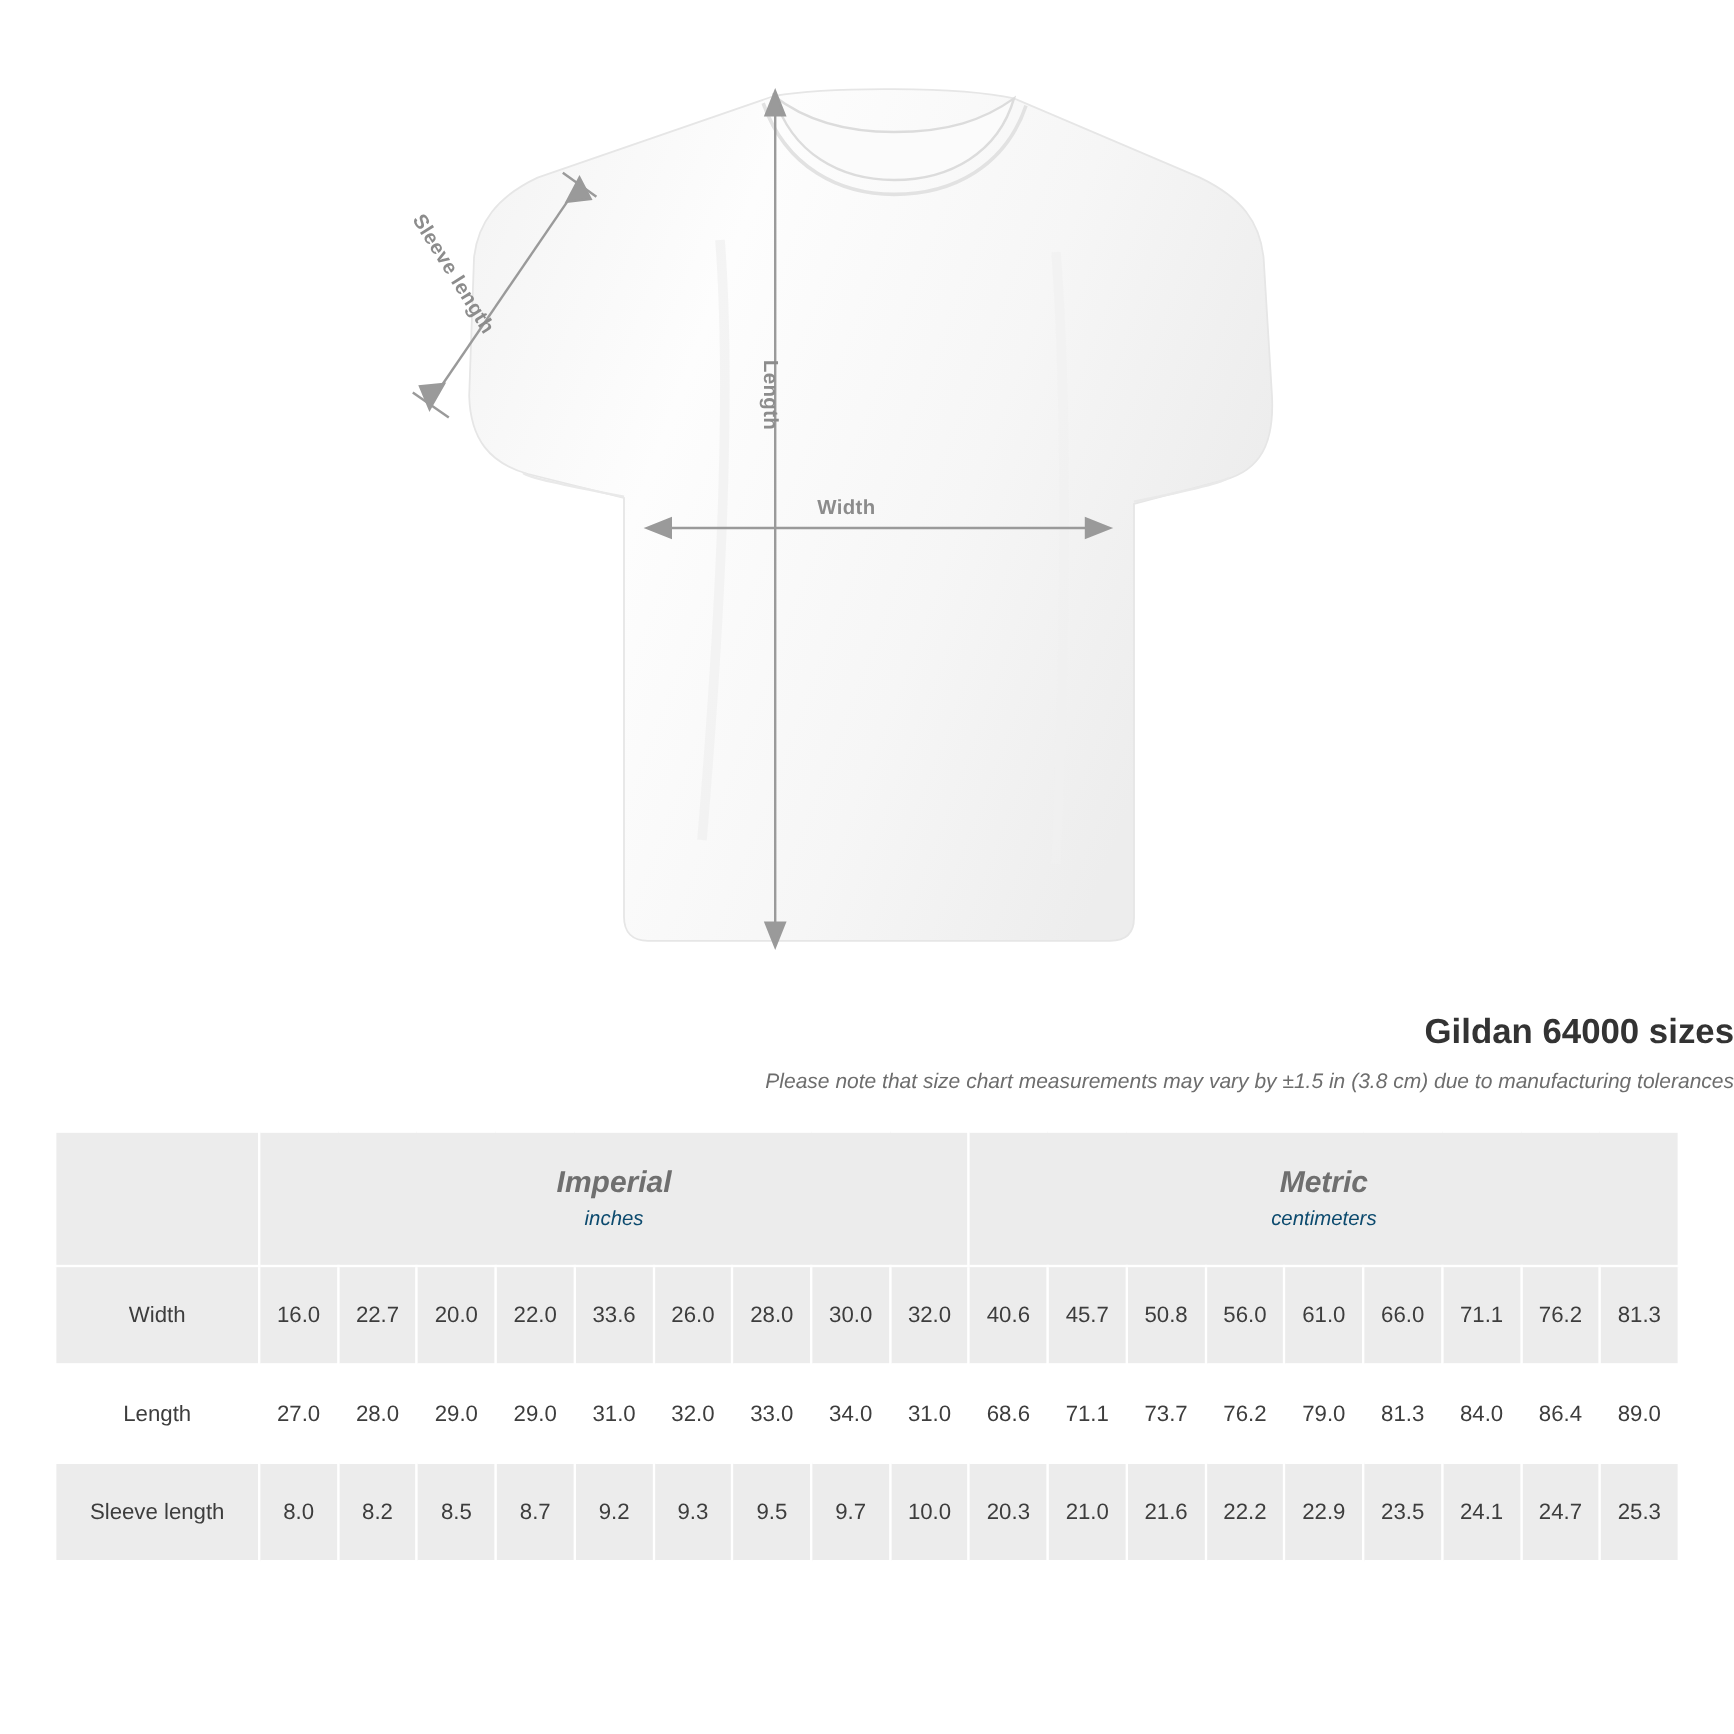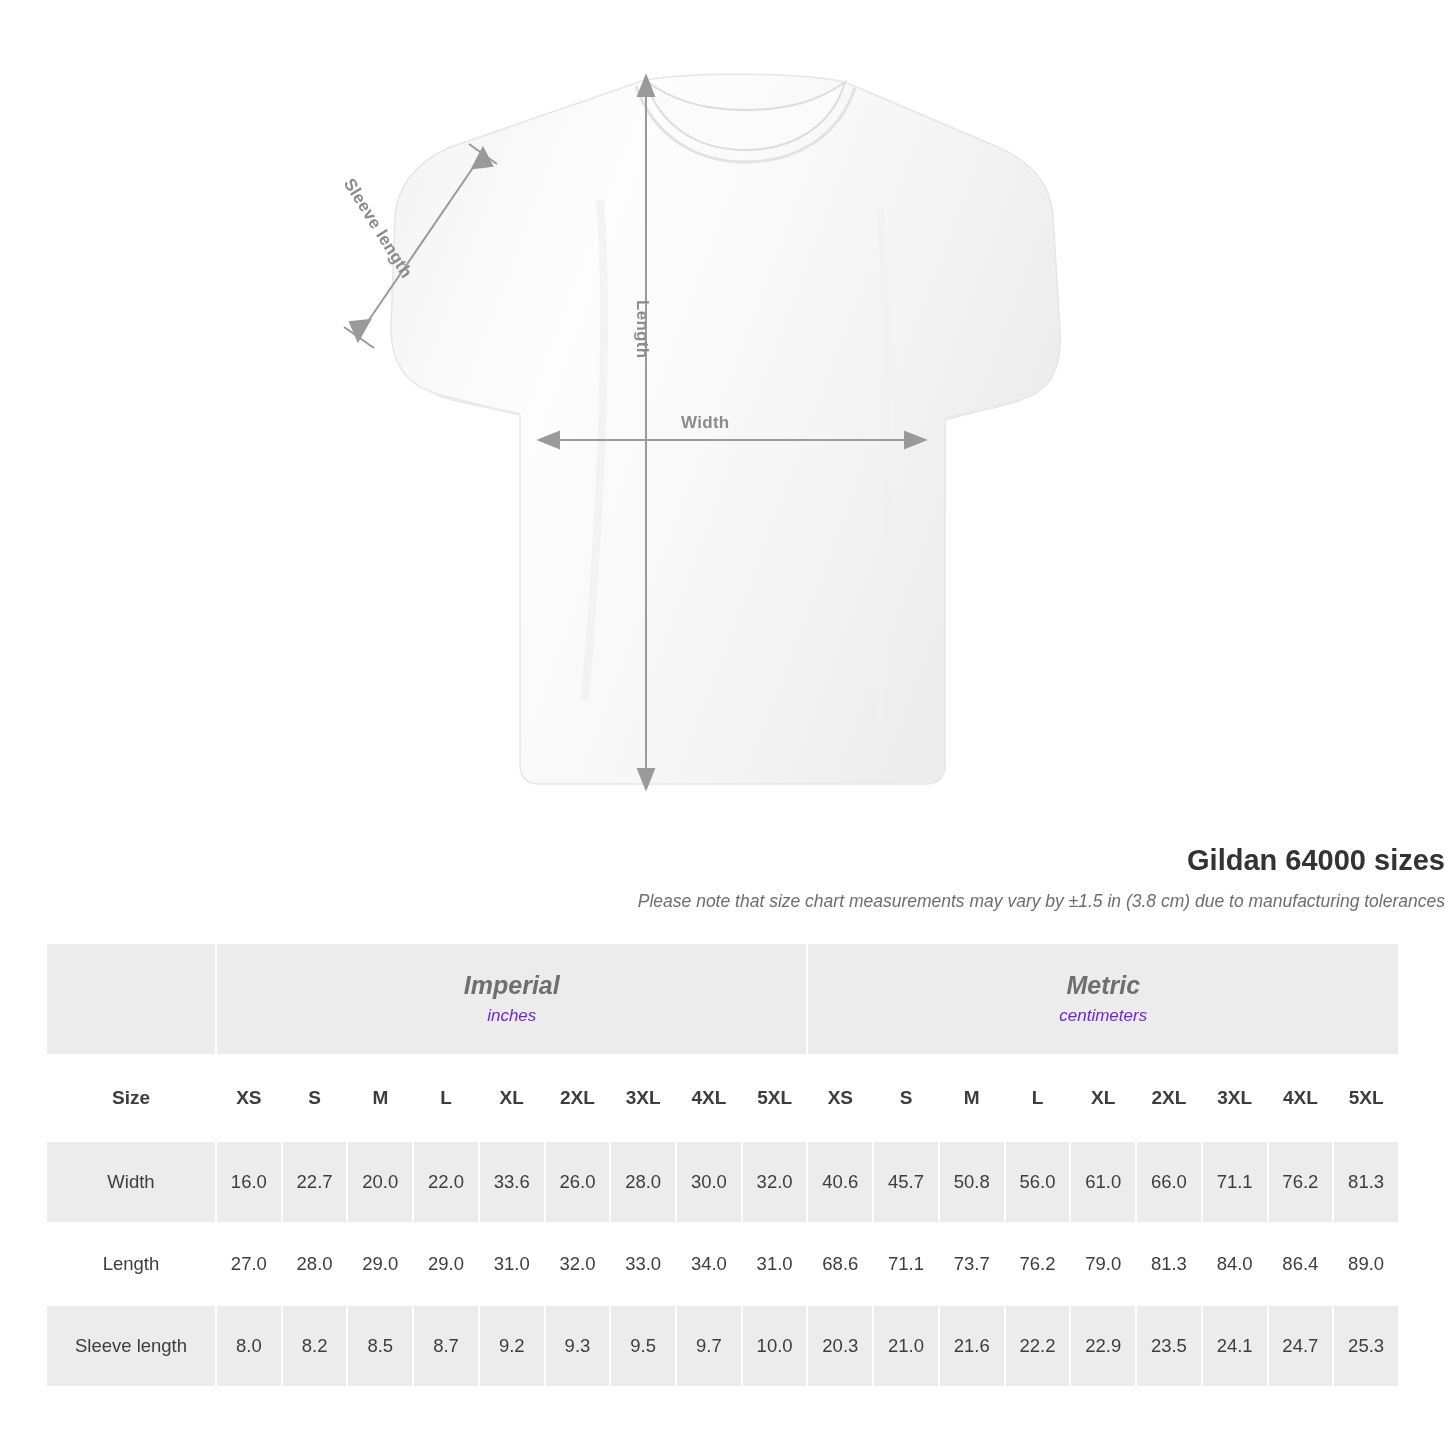--- a/index.html
+++ b/index.html
@@ -95,21 +95,21 @@
   .unit-head .unit-name {
     font-size: 25px;
     font-style: italic;
     font-weight: bold;
     color: #6f6f6f;
     line-height: 1.1;
   }
   .unit-head .unit-sub {
     font-size: 17px;
     font-style: italic;
-    color: #6d28d9;
+    color: #0c4a6e;
     padding-top: 6px;
   }
   .row-head {
     font-weight: bold;
     font-size: 19px;
     color: #3d3d3d;
   }
   tr.r-sizes td { height: 84px; background: #ffffff; font-weight: bold; font-size: 19px;}
   tr.r-sizes td.row-head { background: #ffffff; }
   tr.r-alt td { height: 80px; background: #ececec; }
@@ -196,41 +196,20 @@
         <tr class="r-units">
           <td class="unit-head"></td>
           <td class="unit-head" colspan="9">
             <div class="unit-name">Imperial</div>
             <div class="unit-sub">inches</div>
           </td>
           <td class="unit-head" colspan="9">
             <div class="unit-name">Metric</div>
             <div class="unit-sub">centimeters</div>
           </td>
-        </tr>
-        <tr class="r-sizes">
-          <td class="row-head">Size</td>
-          <td>XS</td>
-          <td>S</td>
-          <td>M</td>
-          <td>L</td>
-          <td>XL</td>
-          <td>2XL</td>
-          <td>3XL</td>
-          <td>4XL</td>
-          <td>5XL</td>
-          <td>XS</td>
-          <td>S</td>
-          <td>M</td>
-          <td>L</td>
-          <td>XL</td>
-          <td>2XL</td>
-          <td>3XL</td>
-          <td>4XL</td>
-          <td>5XL</td>
         </tr>
         <tr class="r-alt">
           <td class="row-head">Width</td>
           <td>16.0</td>
           <td>22.7</td>
           <td>20.0</td>
           <td>22.0</td>
           <td>33.6</td>
           <td>26.0</td>
           <td>28.0</td>

